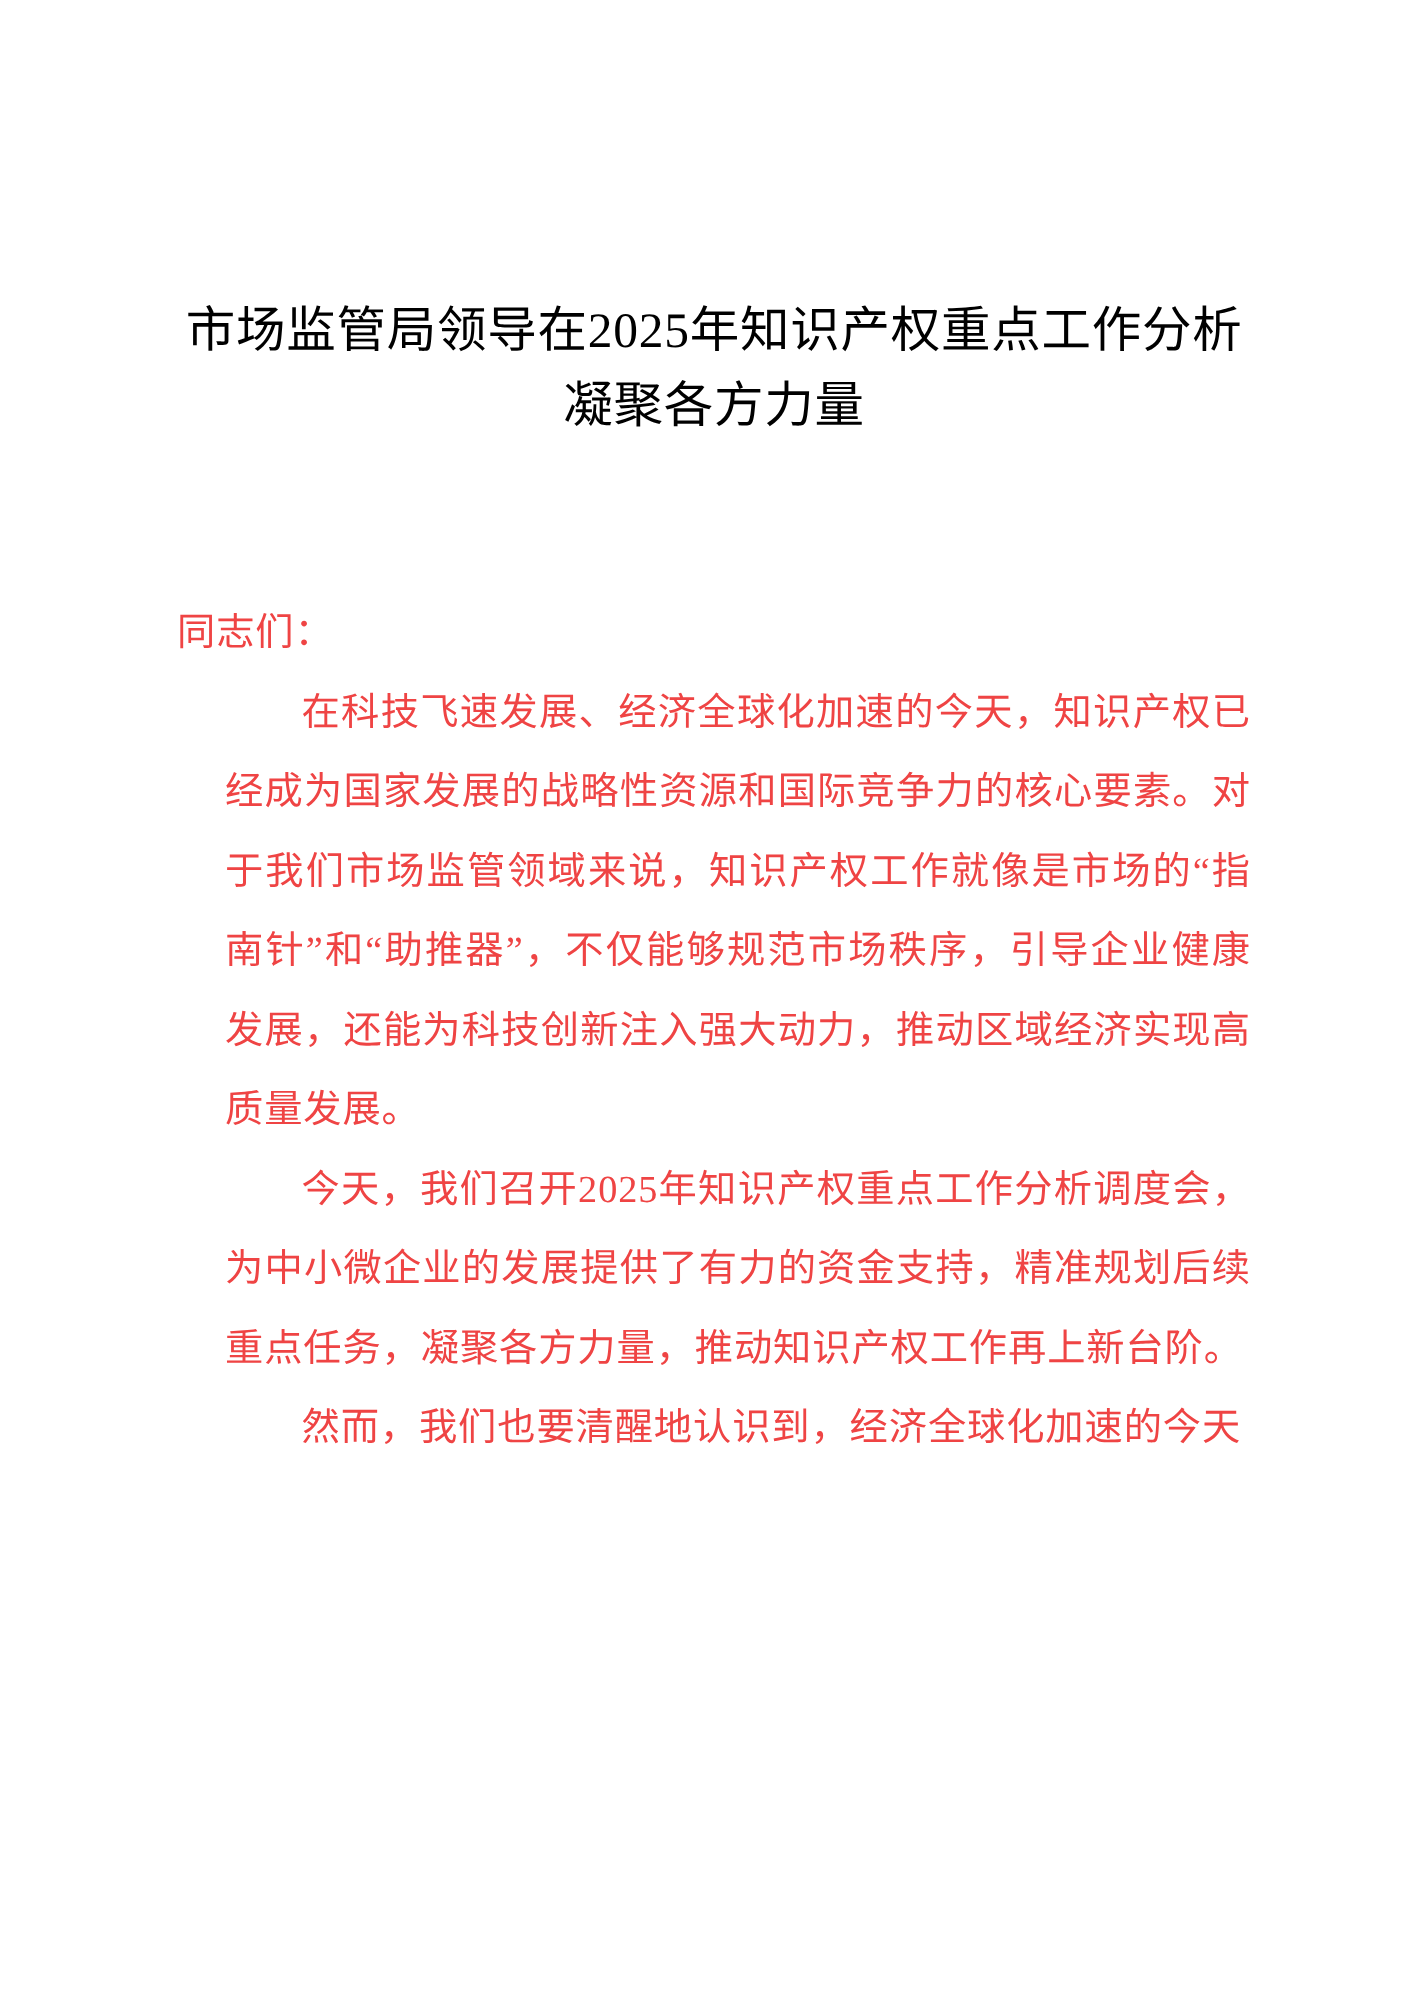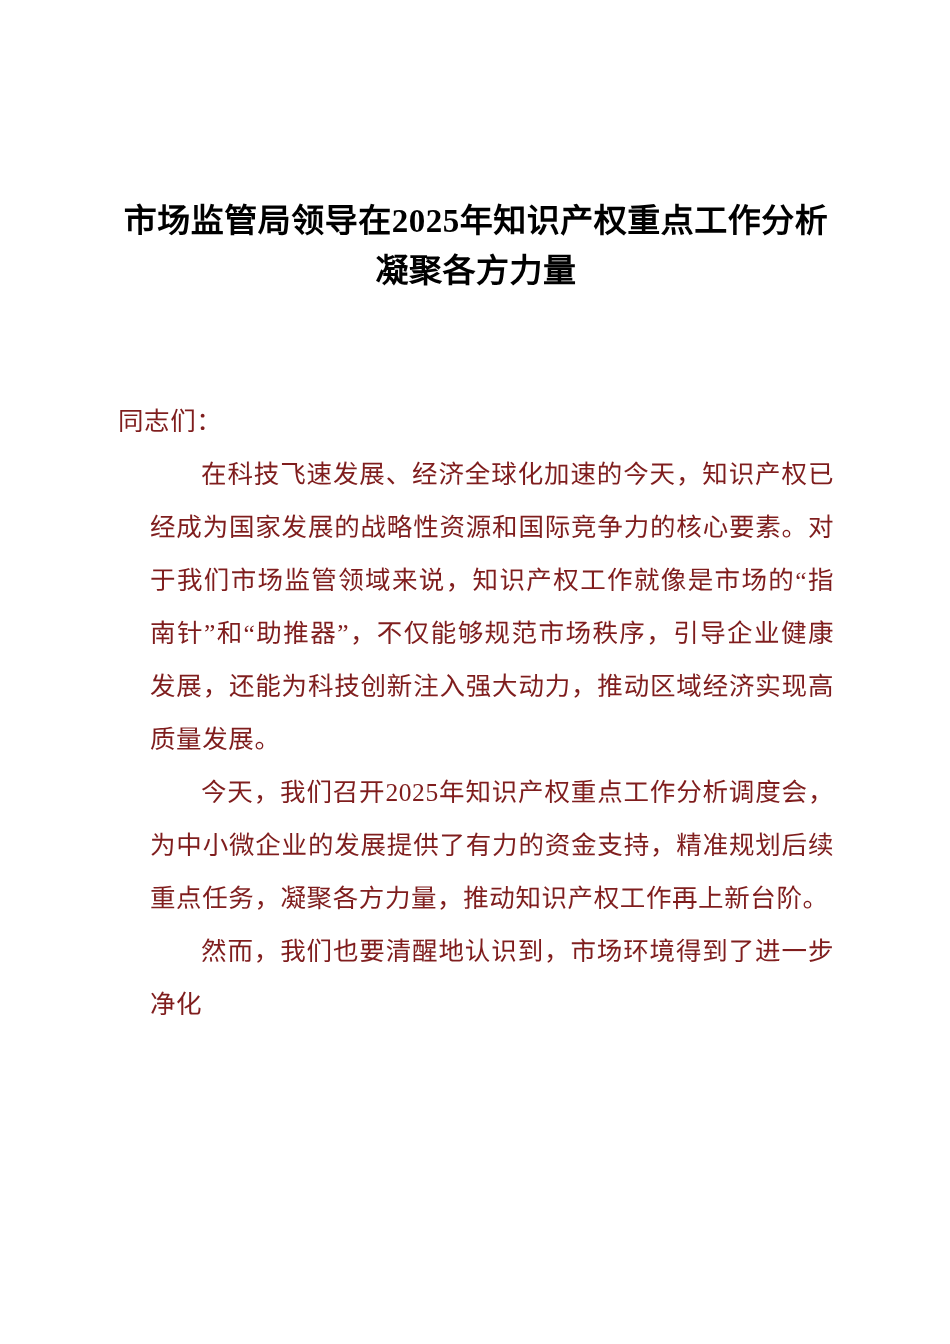--- a/index.html
+++ b/index.html
@@ -18,41 +18,41 @@
     box-sizing: border-box;
   }
   .doc-body {
     position: absolute;
     left: 118px;
     top: 0;
     width: 716px;
   }
   .doc-title {
     font-family: "Liberation Serif", "DejaVu Serif", serif;
-    font-weight: 700;
+    font-weight: 400;
     font-size: 33px;
     line-height: 50px;
     color: #000000;
     text-align: center;
     margin: 0;
     padding-top: 196px;
     letter-spacing: 0.5px;
   }
   .title-line {
     display: block;
   }
   .para-block {
     margin: 0;
     padding: 0;
   }
   .para {
     font-family: "Liberation Serif", "DejaVu Serif", serif;
     font-size: 25.5px;
     line-height: 53px;
-    color: #7f1d1d;
+    color: #ef4444;
     margin: 0;
     text-align: justify;
     text-justify: inter-character;
     text-align-last: left;
     letter-spacing: 0.6px;
     word-break: break-all;
   }
   .para.indent {
     text-indent: 2em;
     margin-left: 32px;
@@ -74,17 +74,17 @@
       <span class="title-line">市场监管局领导在2025年知识产权重点工作分析</span>
       <span class="title-line">凝聚各方力量</span>
     </h1>
 
     <div class="spacer-top"></div>
 
     <div class="para-block">
       <p class="para salutation">同志们：</p>
       <p class="para indent">在科技飞速发展、经济全球化加速的今天，知识产权已经成为国家发展的战略性资源和国际竞争力的核心要素。对于我们市场监管领域来说，知识产权工作就像是市场的“指南针”和“助推器”，不仅能够规范市场秩序，引导企业健康发展，还能为科技创新注入强大动力，推动区域经济实现高质量发展。</p>
       <p class="para indent">今天，我们召开2025年知识产权重点工作分析调度会，为中小微企业的发展提供了有力的资金支持，精准规划后续重点任务，凝聚各方力量，推动知识产权工作再上新台阶。</p>
-      <p class="para indent">然而，我们也要清醒地认识到，市场环境得到了进一步净化</p>
+      <p class="para indent">然而，我们也要清醒地认识到，经济全球化加速的今天</p>
     </div>
 
   </div>
 </div>
 
 </body></html>

